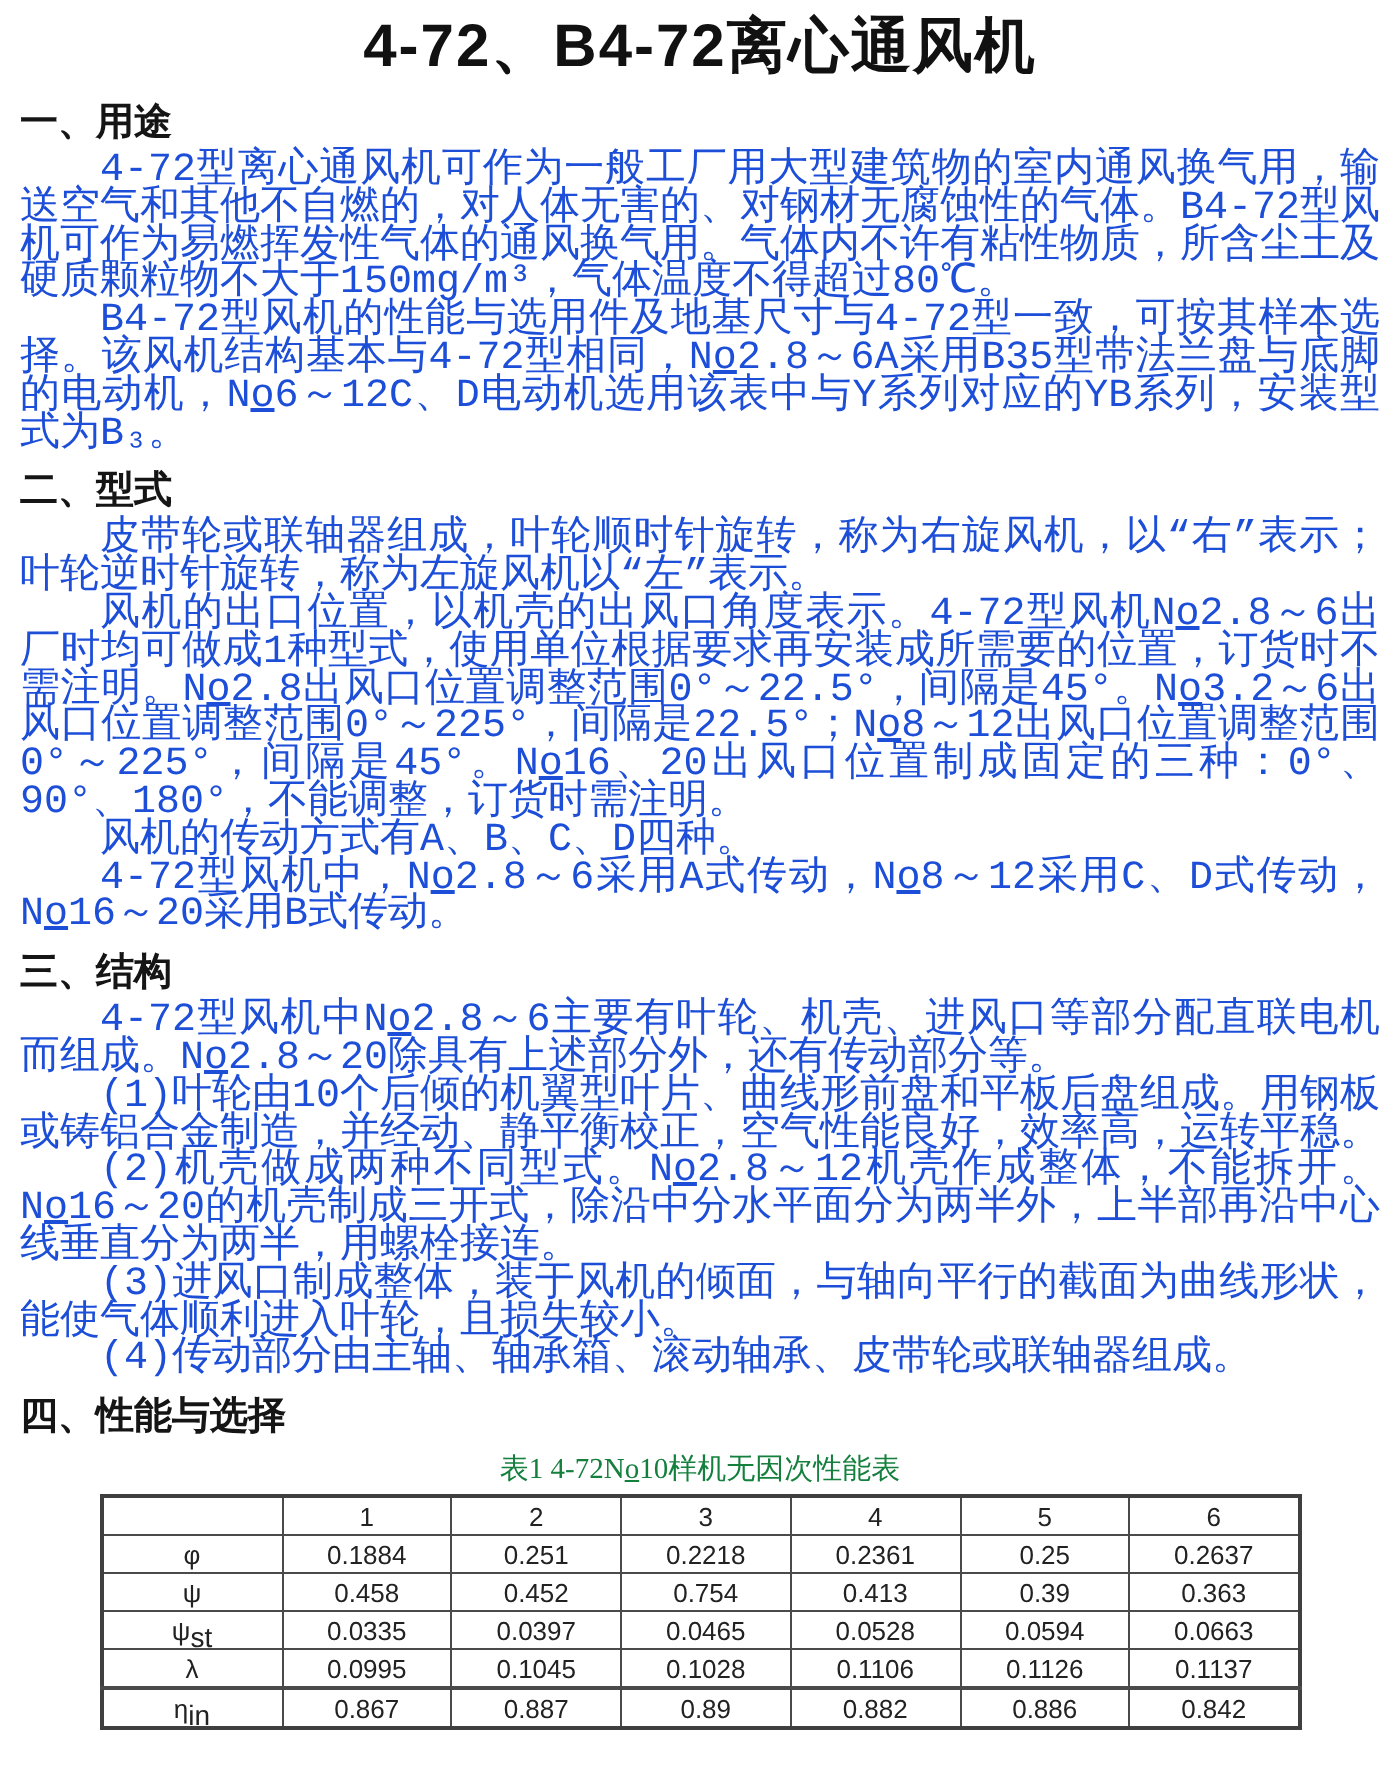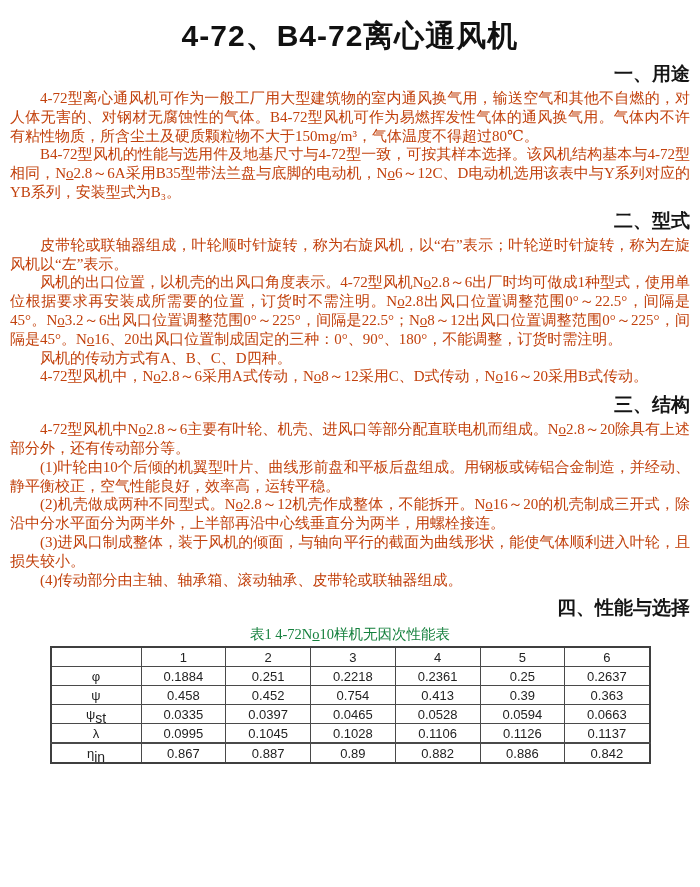--- a/index.html
+++ b/index.html
@@ -4,50 +4,50 @@
 <style>
   html, body { margin: 0; padding: 0; background: #e8e8e8; }
   .page {
     position: relative;
     width: 700px;
     height: 887px;
     margin: 0 auto;
     background: #ffffff;
     color: #1c1c1c;
     box-sizing: border-box;
-    padding: 16px 10px 6px 10px;
+    padding: 4px 10px 6px 10px;
     overflow: hidden;
     font-family: "Liberation Serif", "DejaVu Serif", serif;
   }
   h1.doc-title {
     margin: 2px 0 7px 0;
     text-align: center;
     font-size: 30px;
     line-height: 36px;
     font-weight: bold;
     letter-spacing: 1px;
     color: #111;
     font-family: "Liberation Sans", "DejaVu Sans", sans-serif;
   }
   h2.sec-heading {
     margin: 6px 0 3px 0;
     font-size: 19px;
     line-height: 25px;
     font-weight: bold;
     color: #151515;
     font-family: "Liberation Sans", "DejaVu Sans", sans-serif;
-    text-align: right;
   }
   p.body-para {
     margin: 0;
-    font-size: 15px;
+    font-size: 20px;
     line-height: 18.8px;
     text-align: justify;
     text-indent: 2em;
-    color: #c2410c;
+    color: #1d4ed8;
+    font-family: Liberation Mono, monospace;
   }
   p.body-para u { text-decoration: underline; text-underline-offset: 1px; }
   .table-caption {
     margin: 5px 0 3px 0;
     text-align: center;
     font-size: 14.5px;
     line-height: 18px;
     color: #15803d;
   }
   table.perf-table {

